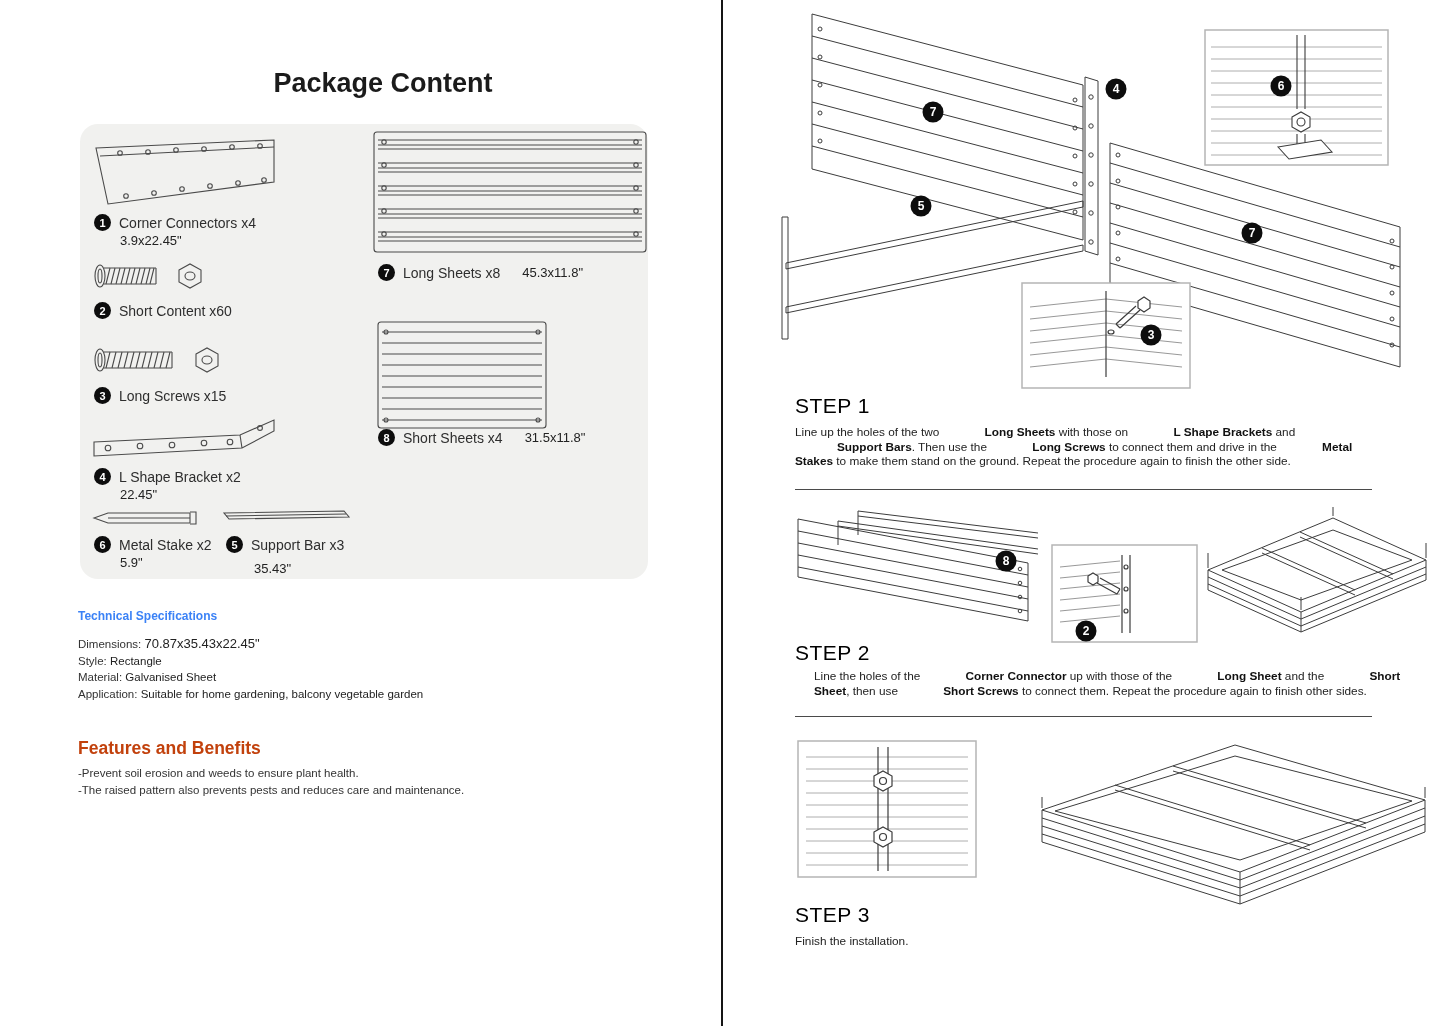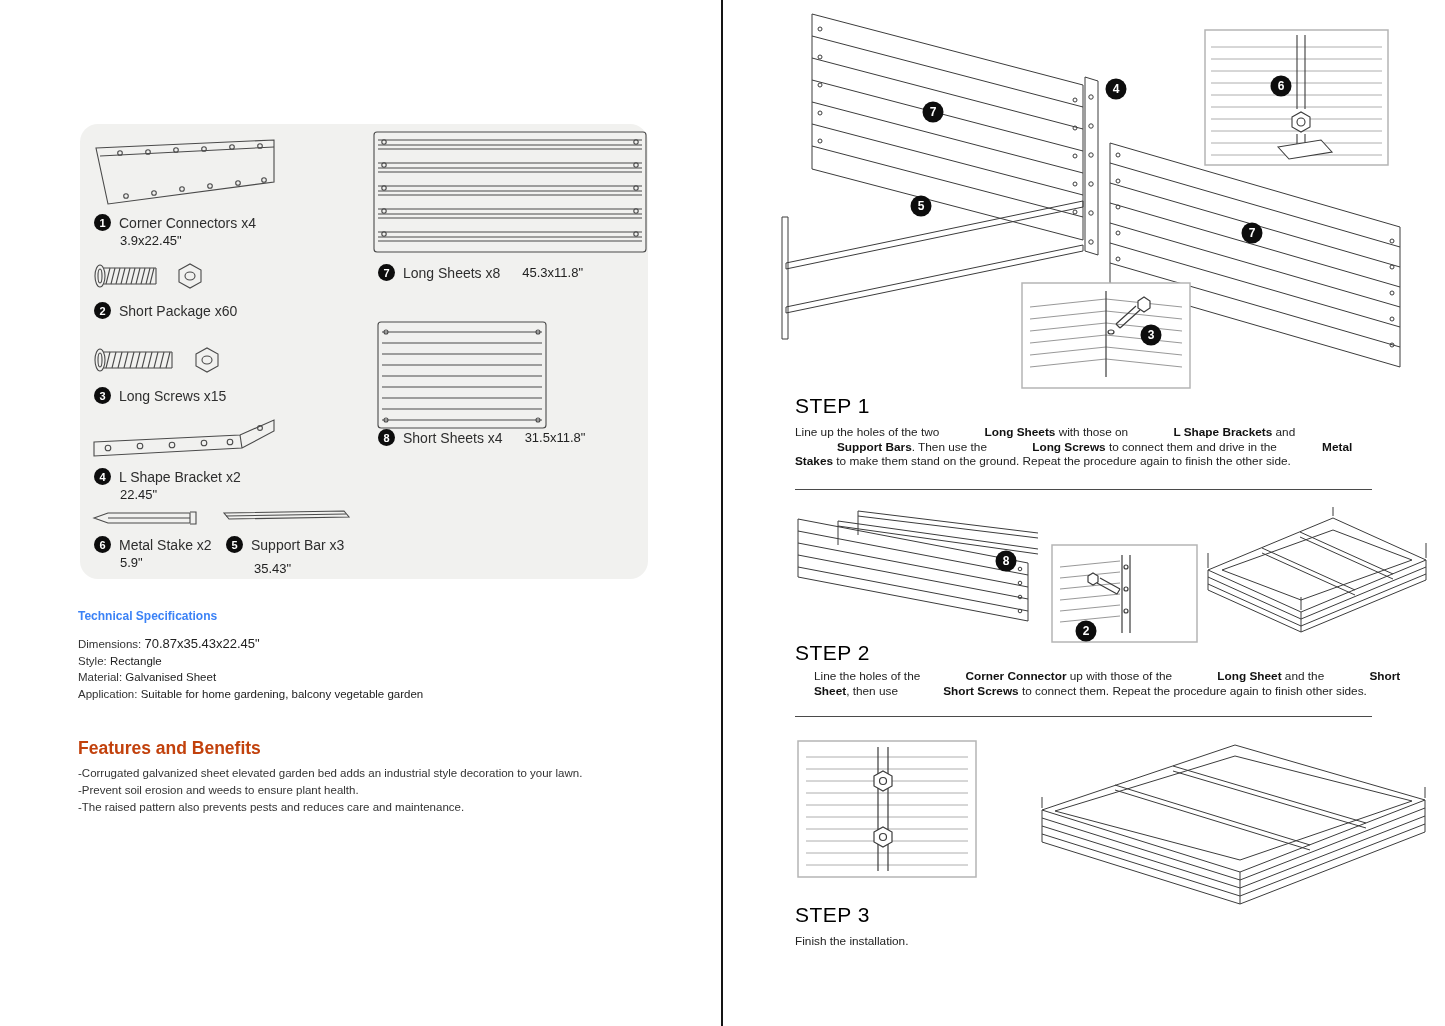--- a/index.html
+++ b/index.html
@@ -34,20 +34,21 @@
   .step-text b { font-weight:700; color:#111;padding-left:42px; }
   .hrule { height:1px; background:#4a4a4a; }
 
   svg text.badge-txt { font:700 12px "Liberation Sans","DejaVu Sans",sans-serif; fill:#fff; }
 </style>
 </head>
 <body>
 
 <div class="page">
 
+  <div class="abs pkg-title">Package Content</div>
 
   <div class="abs pkg-box">
 
     <svg class="ill" style="left:12px;top:12px" width="190" height="72" viewBox="0 0 190 72">
       <g stroke="#4a4a4a" fill="none" stroke-width="1.1">
         <path d="M4 12 L182 4 L182 46 L16 68 Z"></path>
         <path d="M8 20 L182 11"></path>
         <circle cx="28" cy="17" r="2.3"></circle>
           <circle cx="56" cy="16" r="2.3"></circle>
           <circle cx="84" cy="14" r="2.3"></circle>
@@ -75,21 +76,21 @@
           <ellipse cx="10" cy="16" rx="2" ry="7"></ellipse>
         <path d="M14 8 H66 M14 24 H66 M66 8 V24"></path>
         <path d="M20 8 L16 24 M25 8 L21 24 M30 8 L26 24 M35 8 L31 24 M40 8 L36 24 M45 8 L41 24 M50 8 L46 24 M55 8 L51 24 M60 8 L56 24 M64 8 L60 24"></path>
         <path d="M89 10 L100 4 L111 10 L111 22 L100 28 L89 22 Z"></path>
           <ellipse cx="100" cy="16" rx="5" ry="4"></ellipse>
       </g>
     </svg>
 
     <div class="item-row" style="left:14px;top:178px">
       <span class="num-badge">2</span>
-      <span>Short Package x60</span>
+      <span>Short Content x60</span>
     </div>
 
     <svg class="ill" style="left:10px;top:220px" width="155" height="32" viewBox="0 0 155 32">
       <g stroke="#4a4a4a" fill="none" stroke-width="1.1">
         <ellipse cx="10" cy="16" rx="5" ry="11"></ellipse>
           <ellipse cx="10" cy="16" rx="2" ry="7"></ellipse>
         <path d="M14 8 H82 M14 24 H82 M82 8 V24"></path>
         <path d="M20 8 L16 24 M26 8 L22 24 M32 8 L28 24 M38 8 L34 24 M44 8 L40 24 M50 8 L46 24 M56 8 L52 24 M62 8 L58 24 M68 8 L64 24 M74 8 L70 24 M80 8 L76 24"></path>
         <path d="M106 10 L117 4 L128 10 L128 22 L117 28 L106 22 Z"></path>
           <ellipse cx="117" cy="16" rx="5" ry="4"></ellipse>
@@ -191,21 +192,20 @@
   <div class="abs specs-title">Technical Specifications</div>
   <div class="abs specs-rows">
     <div class="spec-row"><span>Dimensions:</span> <span class="spec-val spec-val-dim">70.87x35.43x22.45"</span></div>
     <div class="spec-row"><span>Style:</span> <span class="spec-val">Rectangle</span></div>
     <div class="spec-row"><span>Material:</span> <span class="spec-val">Galvanised Sheet</span></div>
     <div class="spec-row"><span>Application:</span> <span class="spec-val">Suitable for home gardening, balcony vegetable garden</span></div>
   </div>
 
   <div class="abs features-title">Features and Benefits</div>
   <div class="abs features-lines">
-    <div class="feature-line">-Corrugated galvanized sheet elevated garden bed adds an industrial style decoration to your lawn.</div>
     <div class="feature-line">-Prevent soil erosion and weeds to ensure plant health.</div>
     <div class="feature-line">-The raised pattern also prevents pests and reduces care and maintenance.</div>
   </div>
 
   <div class="abs divider"></div>
 
   <svg class="abs" style="left:778px;top:5px" width="654" height="385" viewBox="0 0 654 385">
     <g stroke="#3c3c3c" fill="none" stroke-width="1">
 
       <path d="M34 9 L305 80 L305 235 L34 164 Z"></path>

